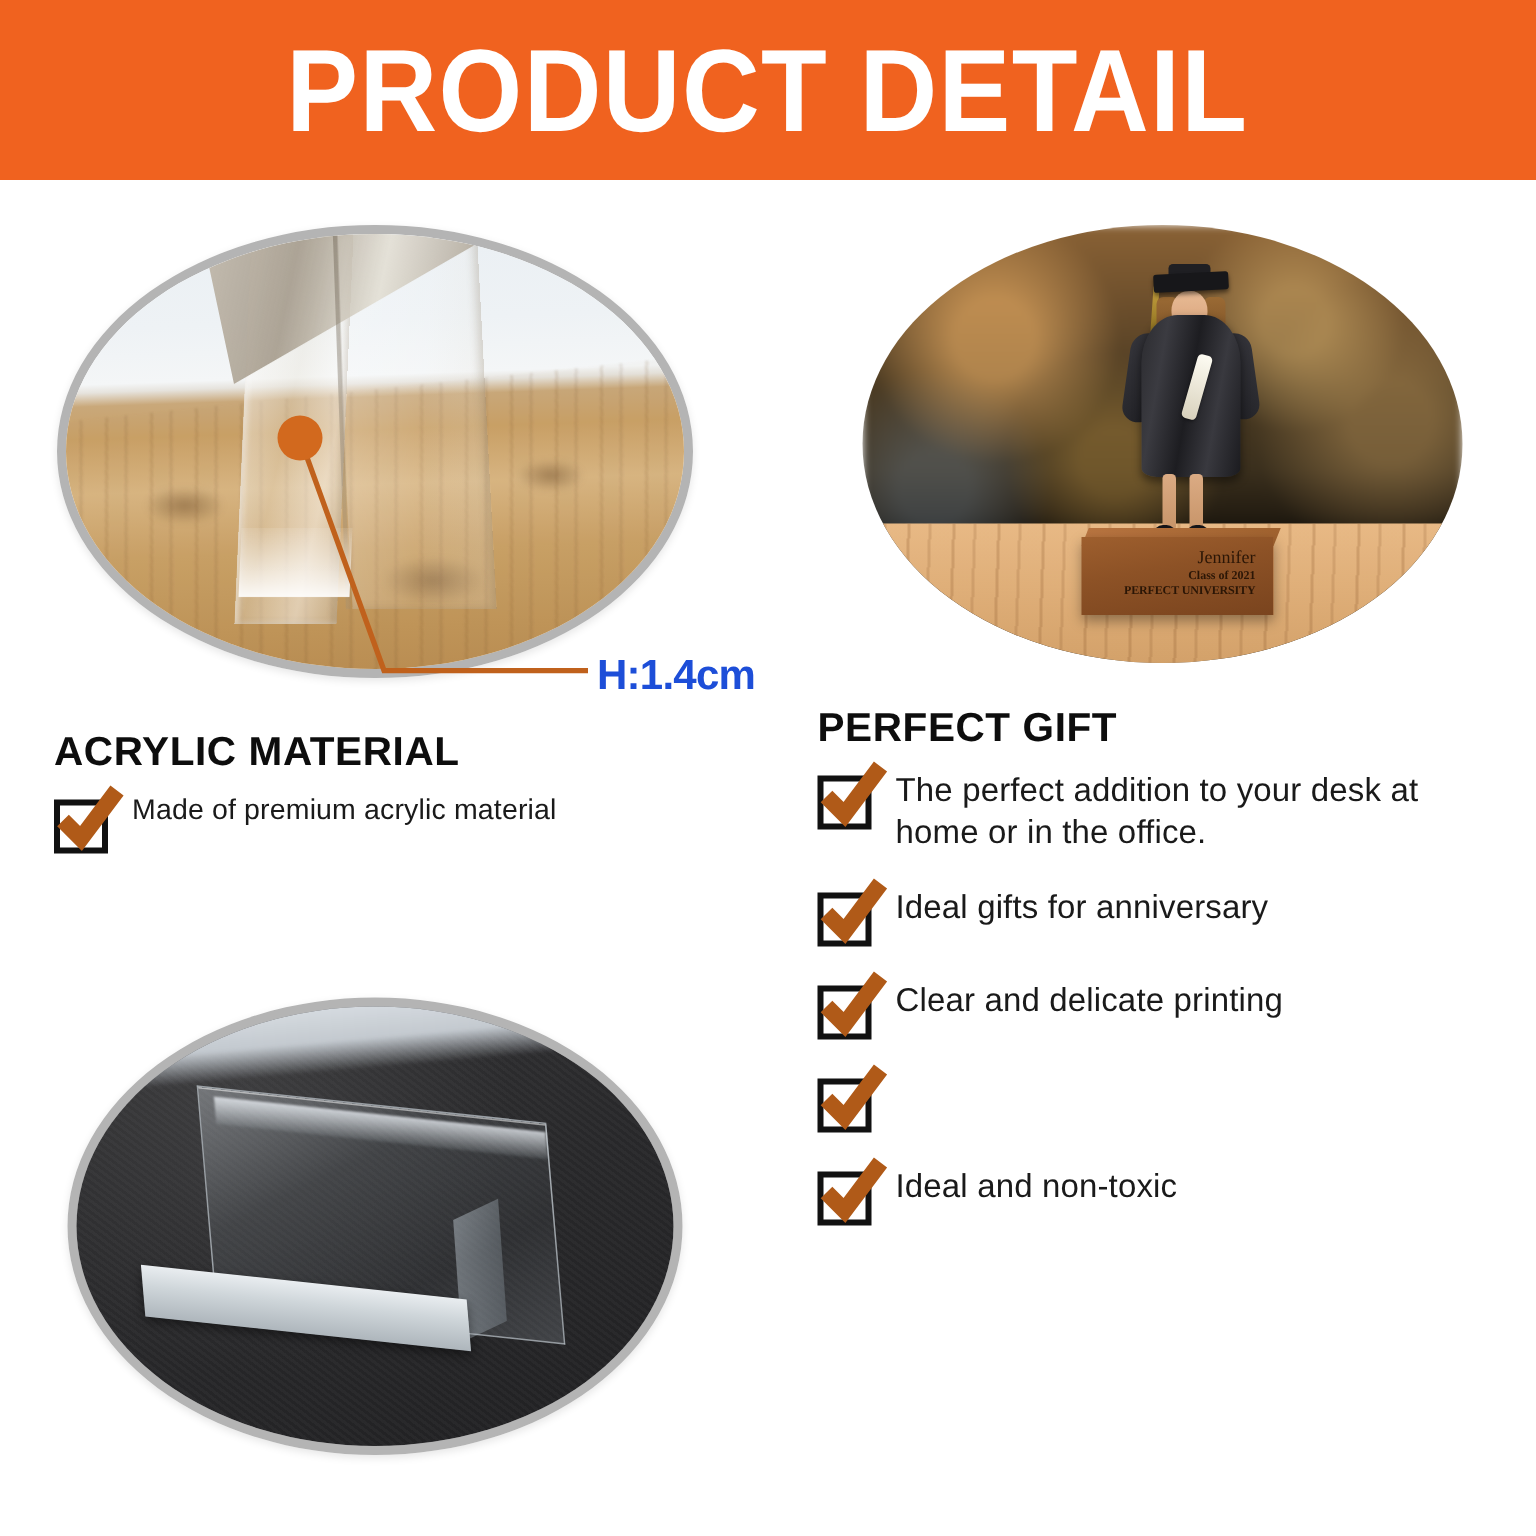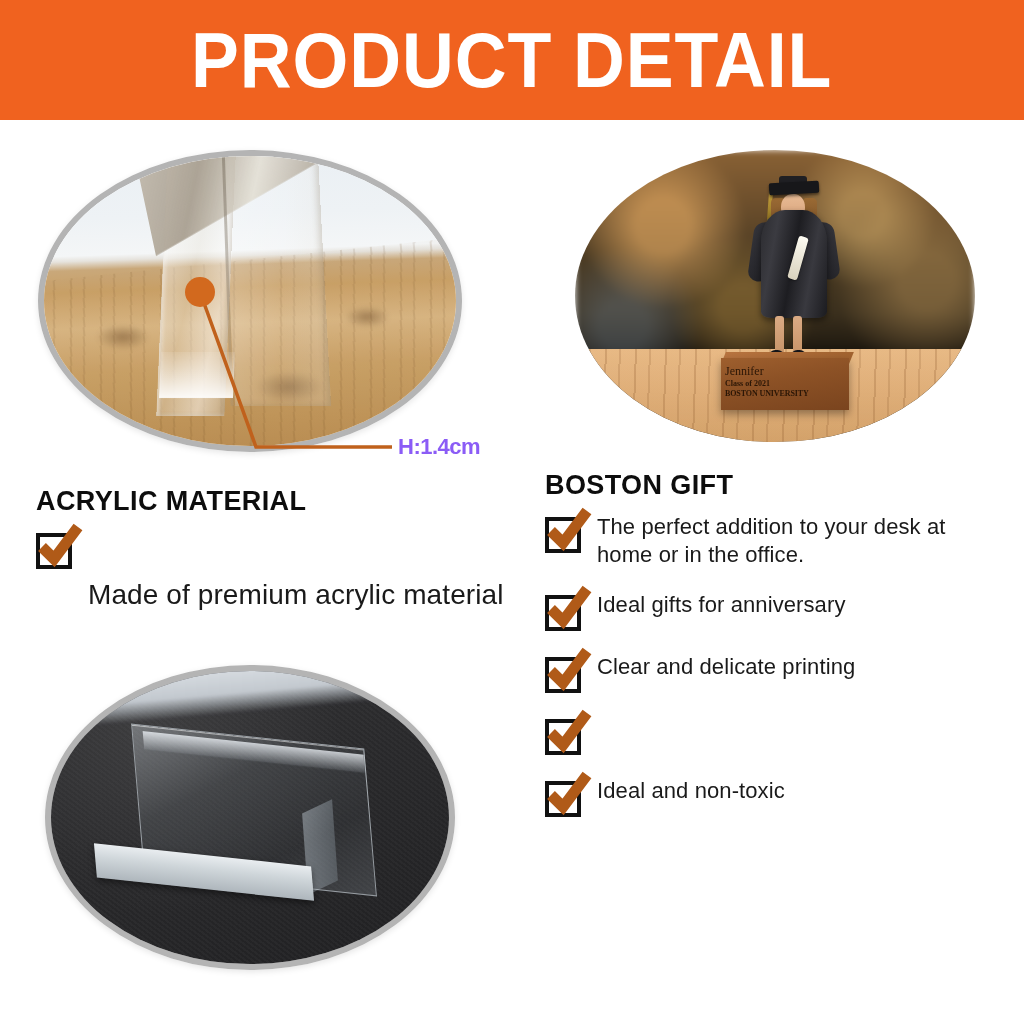--- a/index.html
+++ b/index.html
@@ -250,21 +250,21 @@
   .p2-base-top {
     position: absolute; left: 146px; top: 202px;
     width: 128px; height: 12px;
     background: linear-gradient(100deg,#b87440,#a0622f);
     transform: skewX(-22deg);
     transform-origin: left bottom;
   }
   .p2-base-engraving {
     position: absolute; left: 150px; top: 214px;
     width: 112px;
-    text-align: left;
+    text-align: right;
     color: #2b1606;
     font-family: "Liberation Serif", serif;
     line-height: 1.25;
   }
   .p2-eng-name { font-size: 12px; font-weight: 400; }
   .p2-eng-class { font-size: 8px; font-weight: 700; }
   .p2-eng-school { font-size: 8px; font-weight: 700; letter-spacing: -0.1px; }
 
   
   #photo-acrylic-block {
@@ -315,23 +315,23 @@
     width: 30px; height: 84px;
     background: linear-gradient(100deg, rgba(190,200,208,0.55), rgba(120,130,138,0.45));
     transform: skewY(-22deg) rotate(-4deg);
   }
 
   
   #callout-height { position: absolute; left: 0; top: 0; width: 1024px; height: 1024px; pointer-events: none; }
   #height-label {
     position: absolute;
     left: 398px; top: 434px;
-    color: #8b5cf6;
+    color: #1d4ed8;
     font-weight: 700;
-    font-size: 22px;
+    font-size: 28px;
     letter-spacing: -0.5px;
     white-space: nowrap;
   }
 
   
   .section { position: absolute; }
   #section-acrylic { left: 36px; top: 486px; width: 480px; }
   #section-gift    { left: 545px; top: 470px; width: 460px; }
 
   .section-heading {
@@ -365,21 +365,21 @@
     left: -2px; top: -12px;
     width: 52px; height: 52px;
     overflow: visible;
   }
   .feature-text {
     font-size: 22px;
     color: #1a1a1a;
     line-height: 1.28;
     letter-spacing: 0.1px;
   }
-  #section-acrylic .feature-text { font-size: 28px; margin-top: 48px; }
+  #section-acrylic .feature-text { font-size: 19px; }
   #section-gift .feature-text { font-size: 22px; }
 </style>
 </head>
 <body>
 
 <div id="header-banner">
   <div id="header-title">PRODUCT DETAIL</div>
 </div>
 
 <div id="photo-acrylic-edge" class="photo-ellipse bordered">
@@ -412,21 +412,21 @@
     <div class="p2-leg-l"></div>
     <div class="p2-leg-r"></div>
     <div class="p2-shoe-l"></div>
     <div class="p2-shoe-r"></div>
   </div>
   <div class="p2-base-top"></div>
   <div class="p2-base"></div>
   <div class="p2-base-engraving">
     <div class="p2-eng-name">Jennifer</div>
     <div class="p2-eng-class">Class of 2021</div>
-    <div class="p2-eng-school">BOSTON UNIVERSITY</div>
+    <div class="p2-eng-school">PERFECT UNIVERSITY</div>
   </div>
 </div>
 
 <div id="photo-acrylic-block" class="photo-ellipse bordered">
   <div class="p3-slate"></div>
   <div class="p3-slate-topedge"></div>
   <div class="p3-block-side"></div>
   <div class="p3-block-top"></div>
   <div class="p3-block-top-hl"></div>
   <div class="p3-block-front"></div>
@@ -447,21 +447,21 @@
         <svg viewBox="0 0 52 52">
           <path d="M8 26 L20 38 L44 6" fill="none" stroke="#b05a18" stroke-width="11" stroke-linecap="butt" stroke-linejoin="miter"></path>
         </svg>
       </span>
       <span class="feature-text">Made of premium acrylic material</span>
     </li>
   </ul>
 </div>
 
 <div id="section-gift" class="section">
-  <div class="section-heading">BOSTON GIFT</div>
+  <div class="section-heading">PERFECT GIFT</div>
   <ul class="feature-list">
     <li class="feature-item">
       <span class="checkbox-icon">
         <span class="box"></span>
         <svg viewBox="0 0 52 52">
           <path d="M8 26 L20 38 L44 6" fill="none" stroke="#b05a18" stroke-width="11" stroke-linecap="butt" stroke-linejoin="miter"></path>
         </svg>
       </span>
       <span class="feature-text">The perfect addition to your desk at home or in the office.</span>
     </li>

